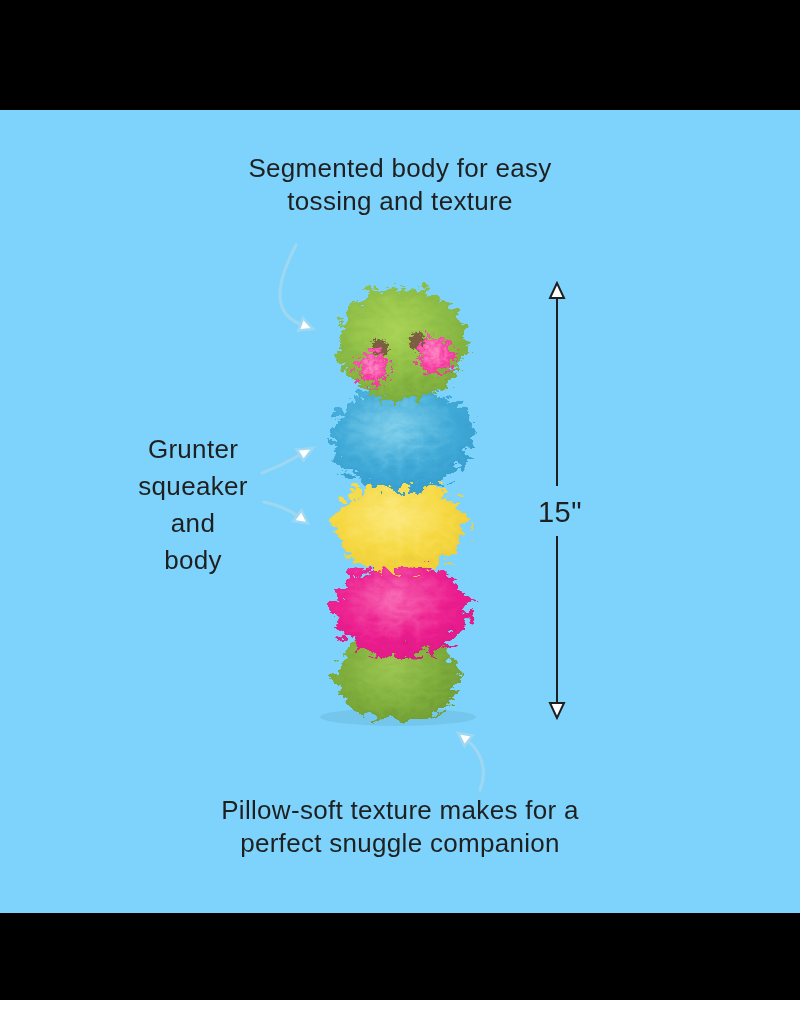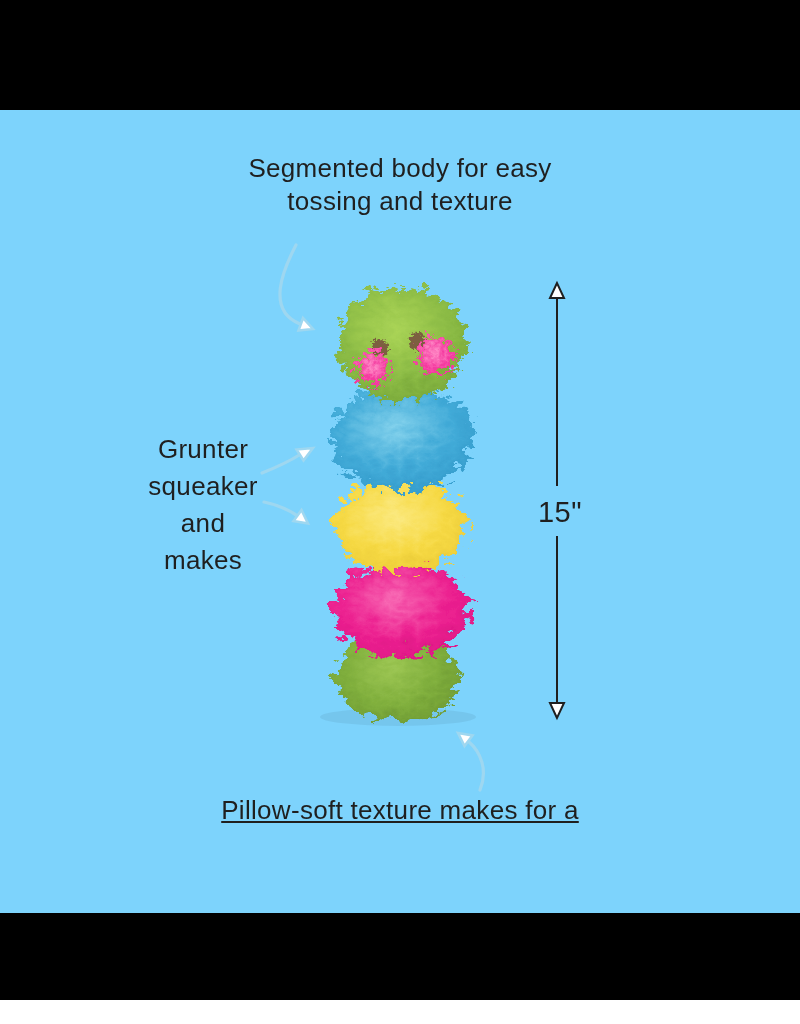--- a/index.html
+++ b/index.html
@@ -27,22 +27,22 @@
 
   .caption {
     position: absolute;
     text-align: center;
     font-size: 26px;
     line-height: 33px;
     letter-spacing: 0.3px;
     color: #1f1f1f;
   }
   .caption-top { top: 152px; left: 0; width: 800px; }
-  .caption-left { top: 431px; left: 103px; width: 200px; line-height: 37px; }
-  .caption-bottom { top: 794px; left: 0; width: 800px; text-decoration: underline; }
+  .caption-left { top: 431px; left: 93px; width: 200px; line-height: 37px; }
+  .caption-bottom { top: 794px; left: 0; width: 800px; }
 
   .measure-label {
     position: absolute;
     top: 494px;
     left: 520px;
     width: 80px;
     text-align: center;
     font-size: 29px;
     line-height: 36px;
     letter-spacing: 0.5px;
@@ -159,22 +159,23 @@
 
   <div class="caption caption-top">
     <div>Segmented body for easy</div>
     <div>tossing and texture</div>
   </div>
 
   <div class="caption caption-left">
     <div>Grunter</div>
     <div>squeaker</div>
     <div>and</div>
-    <div>makes</div>
+    <div>body</div>
   </div>
 
   <div class="caption caption-bottom">
     <div>Pillow-soft texture makes for a</div>
+    <div>perfect snuggle companion</div>
   </div>
 
   <div class="measure-label">15"</div>
 
 </div>
 
 </body></html>

